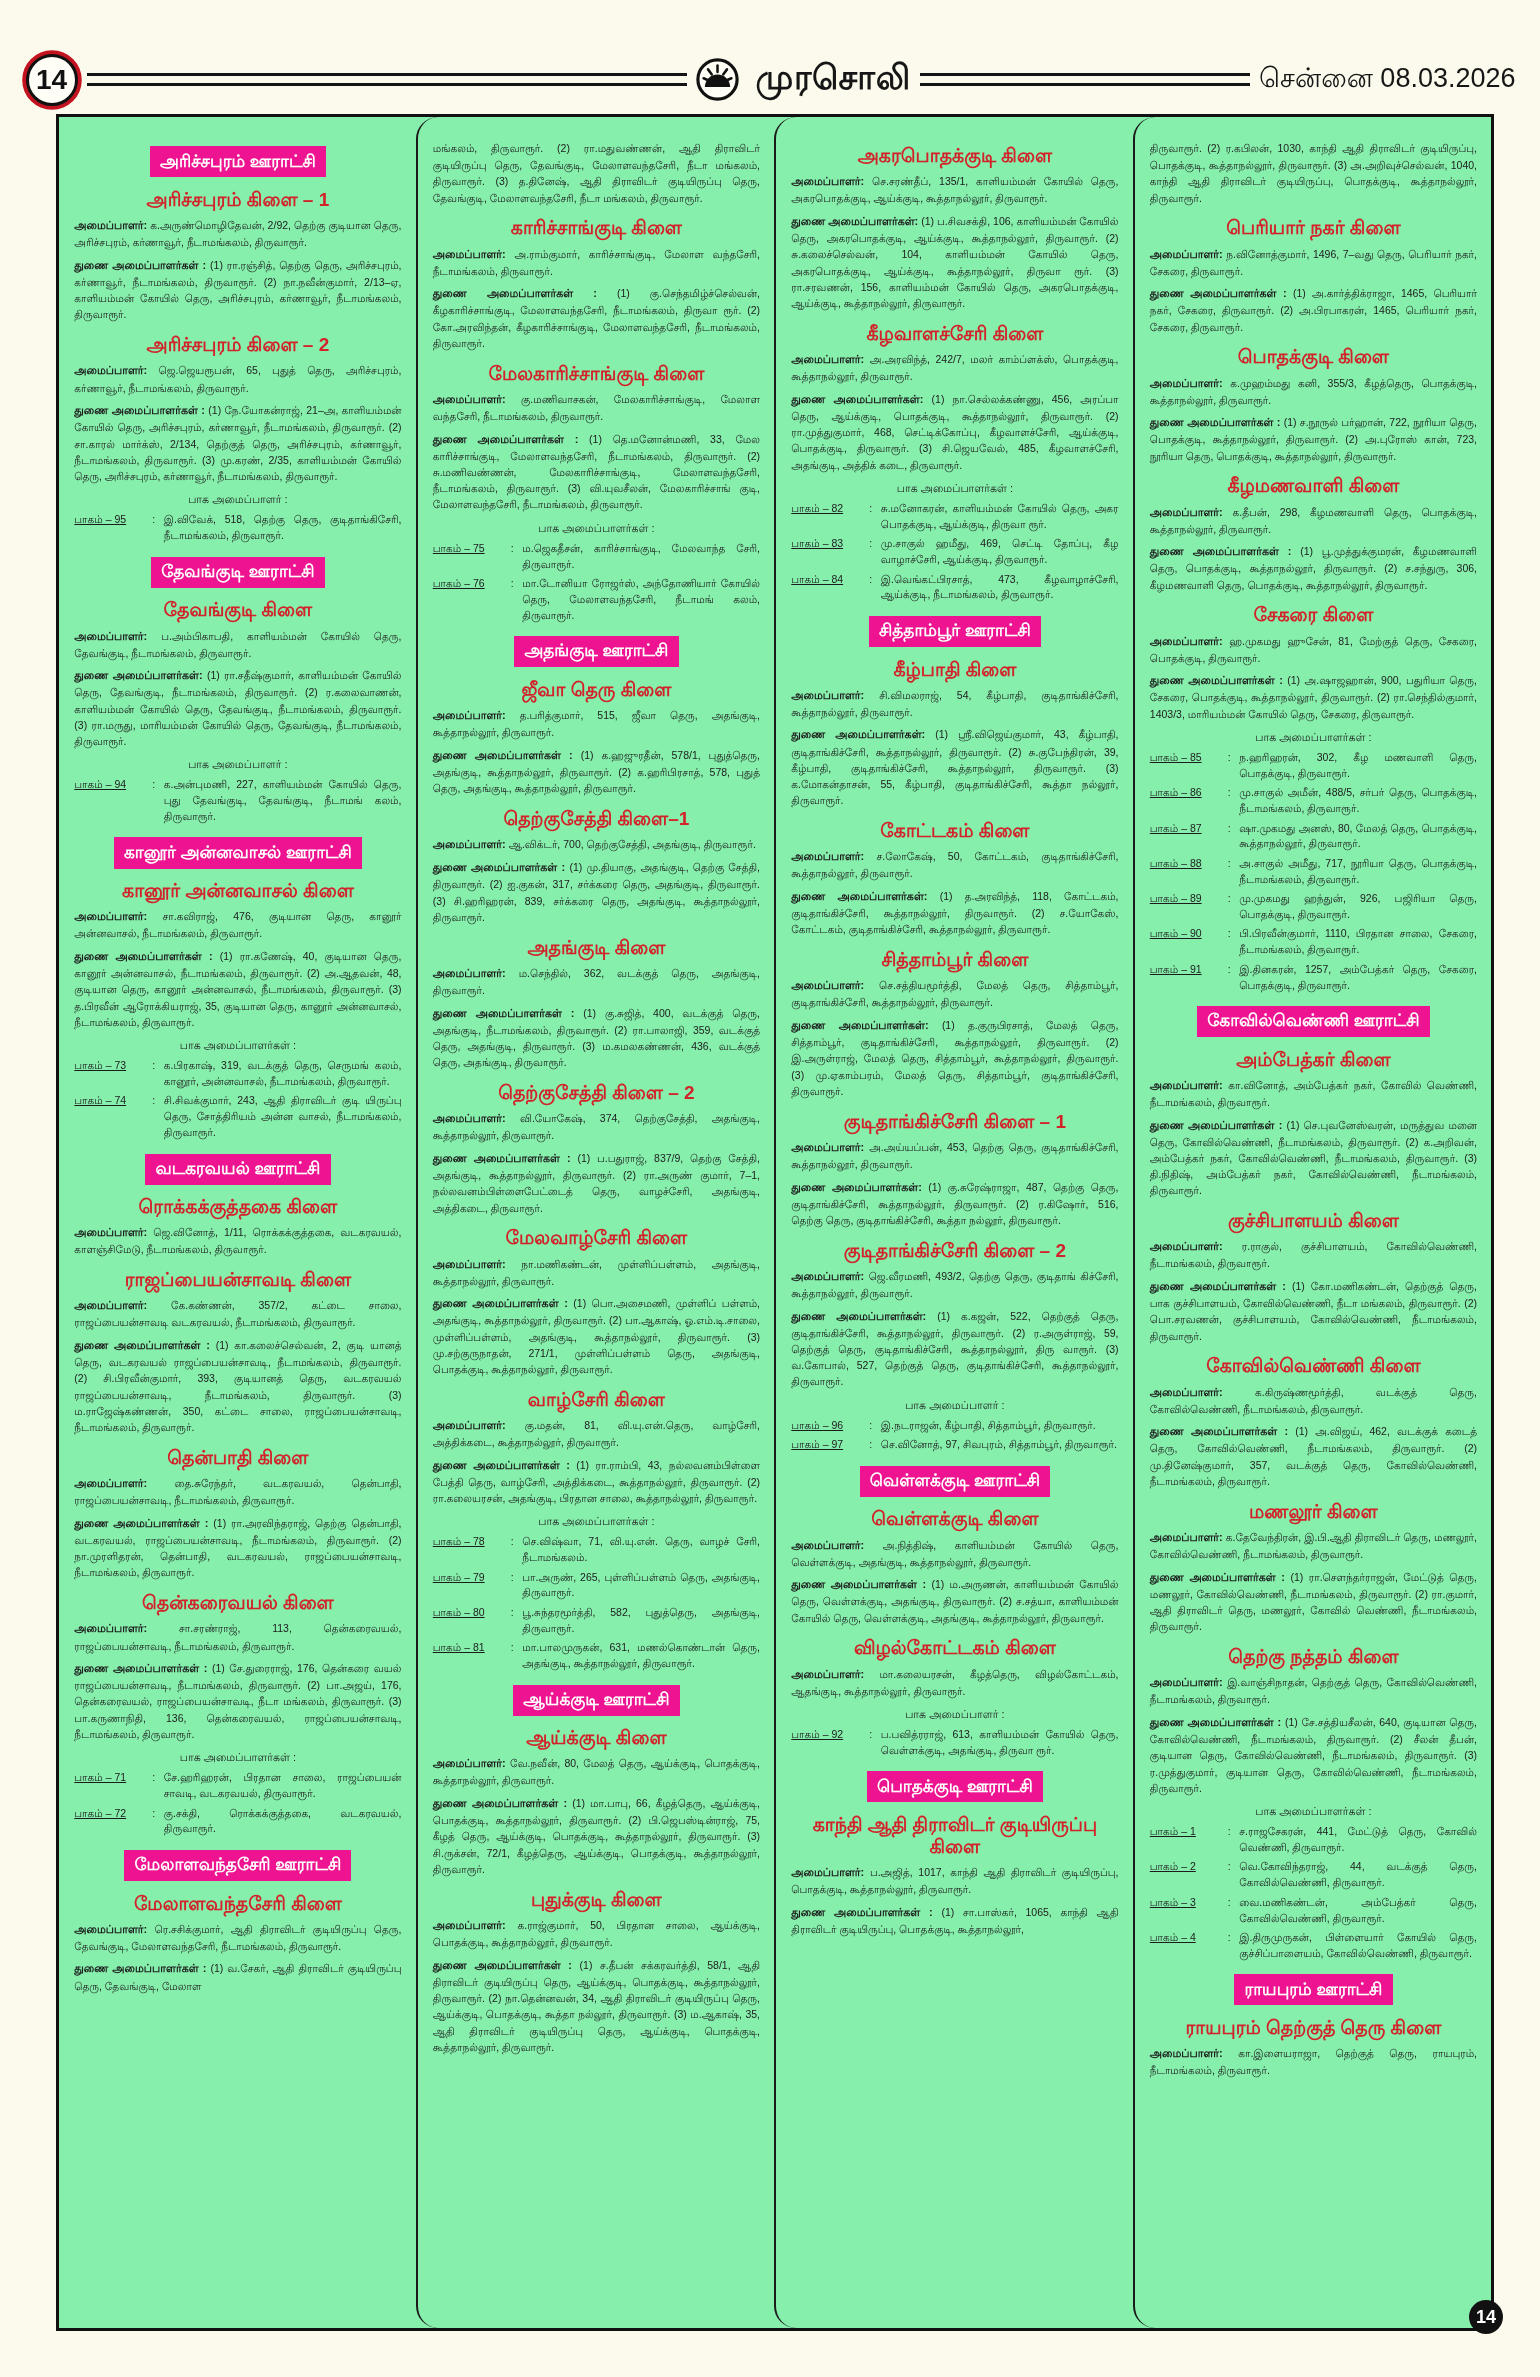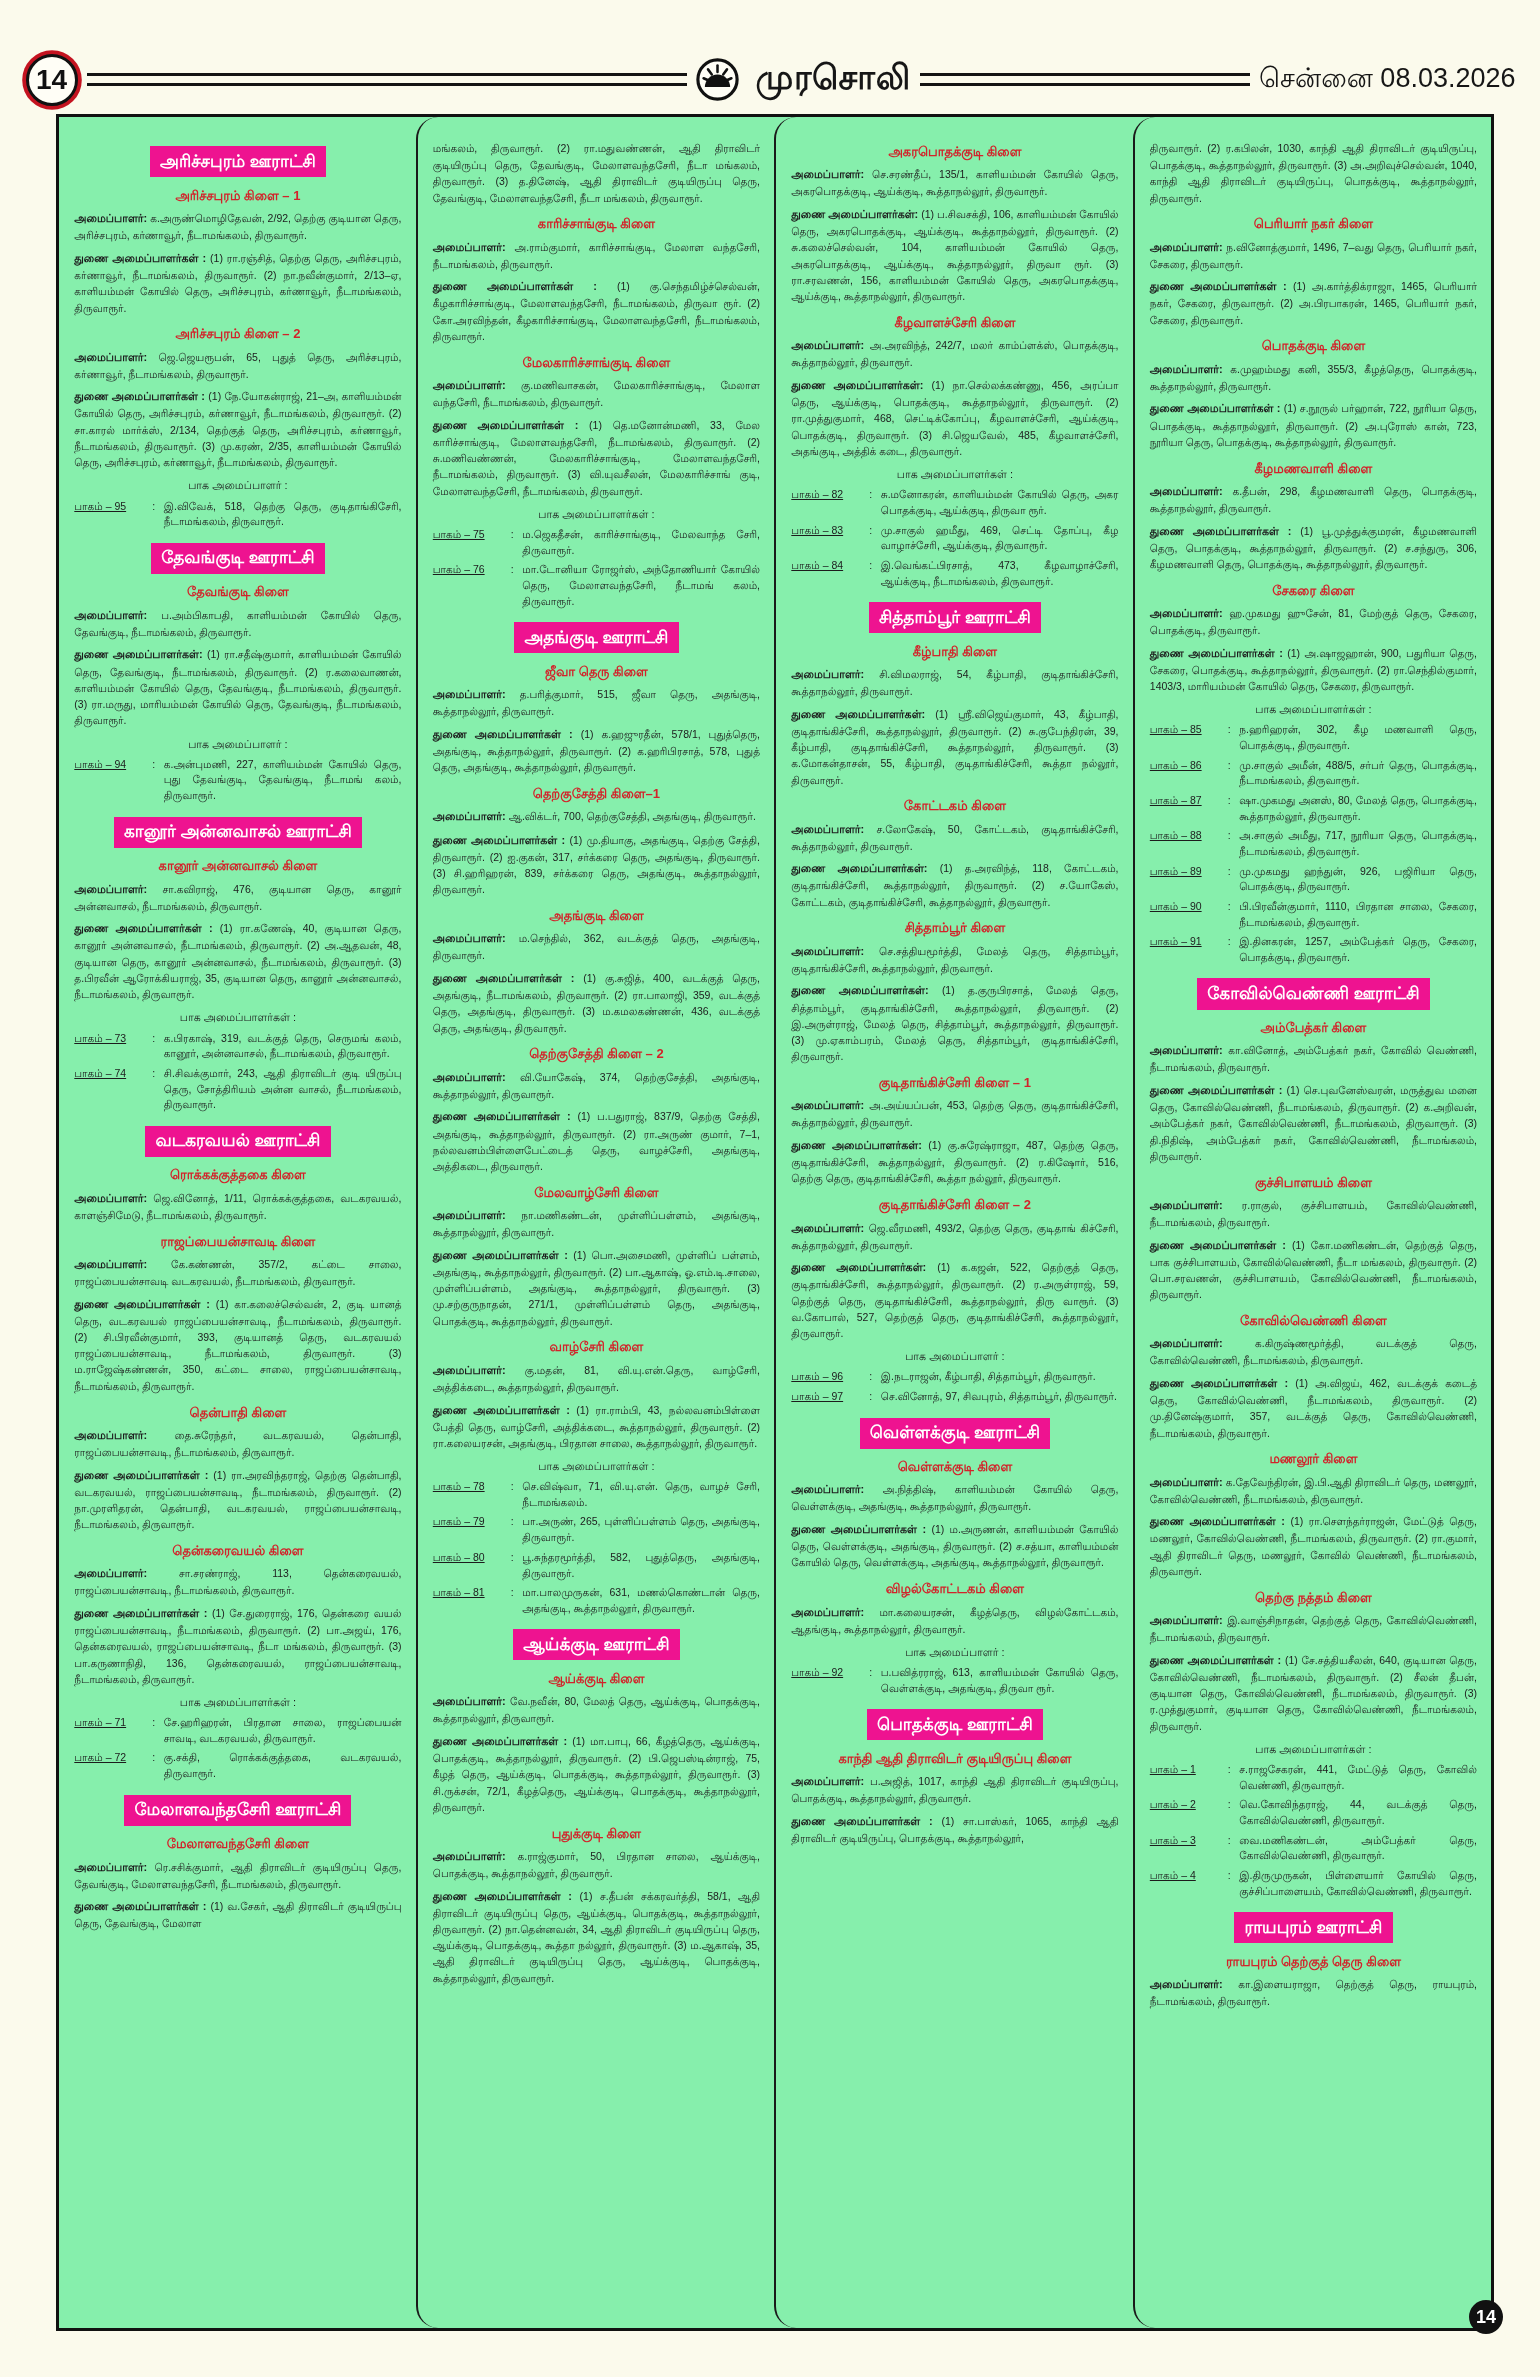--- a/index.html
+++ b/index.html
@@ -39,21 +39,21 @@
   .col + .col{border-left:2.6px solid #1a1a1a;border-radius:22px;}
   
   .pinkwrap{text-align:center;margin:12.8px 0 6.4px 0;}
   .pink{
     display:inline-block;background:#ee1390;color:#fff;
     font-weight:bold;font-size:17px;line-height:1;
     padding:6.4px 10.2px 7.7px 10.2px;
   }
   .redhead{
     text-align:center;color:#d2232a;font-weight:bold;
-    font-size:13px;margin:11.5px 0 6.4px 0;line-height:1.15;
+    font-size:19px;margin:11.5px 0 6.4px 0;line-height:1.15;
   }
   p.para{
     margin:6.4px 0;font-size:10.5px;line-height:1.55;
     text-align:justify;
   }
   p.para b{font-size:11px;}
   .sub{text-align:center;font-weight:normal;font-size:11px;margin:9px 0 5.1px 0;}
   .bagam{display:flex;font-size:10.5px;line-height:1.5;margin:3.8px 0;}
   .bagam .bnum{flex:0 0 78px;white-space:nowrap;text-decoration:underline;}
   .bagam .colon{flex:0 0 11.5px;}

